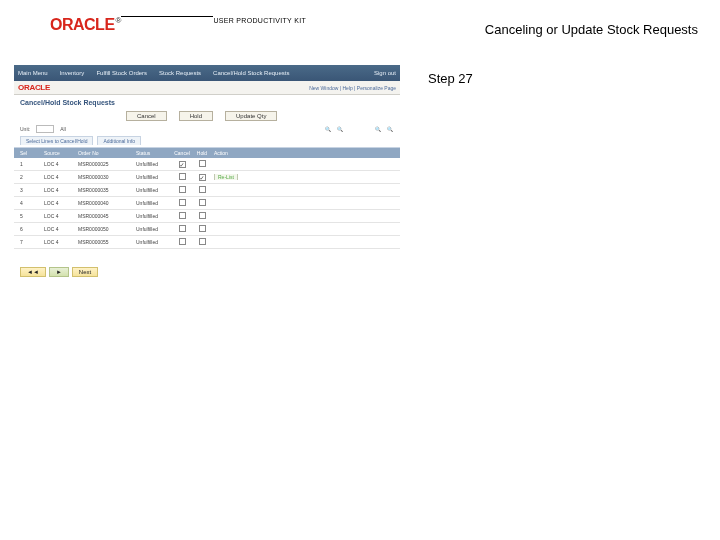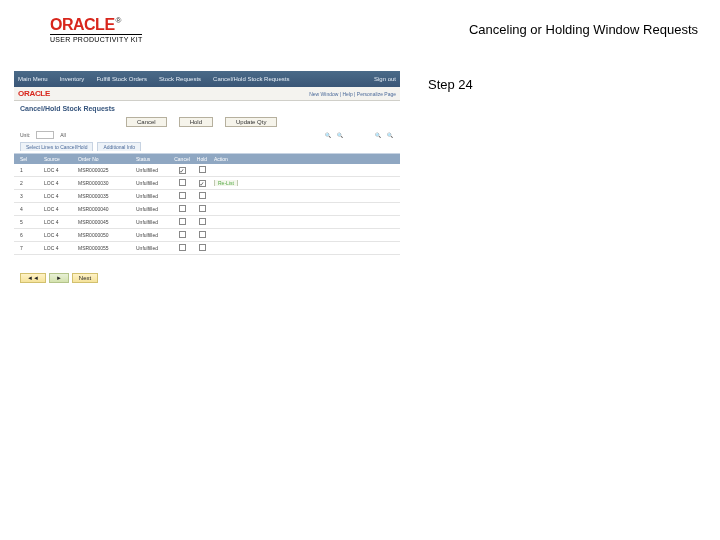--- a/index.html
+++ b/index.html
@@ -11,21 +11,21 @@
     font-size: 12px;
     color: #000;
     position: relative;
   }
   .header-row {
     display: flex;
     align-items: flex-start;
     padding: 16px 14px 8px 50px;
     justify-content: space-between;
   }
-  .logo-block { display: flex; flex-direction: column; }
+  .logo-block { display: flex; flex-direction: row; }
   .ora-logo {
     color: #d8261c;
     font-weight: bold;
     font-size: 16px;
     letter-spacing: -0.5px;
     font-family: "Arial Black", Arial, sans-serif;
   }
   .ora-tm { font-size: 8px; vertical-align: top; color: #333; margin-left: 1px; }
   .hr-under { border: 0; border-top: 1px solid #000; width: 92px; margin-top: 0; }
   .upk {
@@ -196,21 +196,21 @@
 <body>
 
 <div class="header-row">
   <div class="logo-block">
     <div>
       <span class="ora-logo">ORACLE</span><span class="ora-tm">®</span>
     </div>
     <hr class="hr-under">
     <div class="upk">USER PRODUCTIVITY KIT</div>
   </div>
-  <div class="title">Canceling or Holding Window Requests</div>
+  <div class="title">Canceling or Update Stock Requests</div>
 </div>
 
 <div class="content">
 
   <div class="thumb">
     <div class="thumb-topbar">
       <div class="tb-left">
         <span>Main Menu</span>
         <span>Inventory</span>
         <span>Fulfill Stock Orders</span>
@@ -326,16 +326,16 @@
       </div>
 
     <div class="thumb-footerbtns">
       <span class="ft-btn ft-back">◄◄</span>
       <span class="ft-btn ft-play">►</span>
       <span class="ft-btn ft-next">Next</span>
     </div>
   </div>
 
   <div class="side-text">
-    <div class="step">Step 24</div>
+    <div class="step">Step 27</div>
   </div>
 
 </div>
 
 </body></html>

